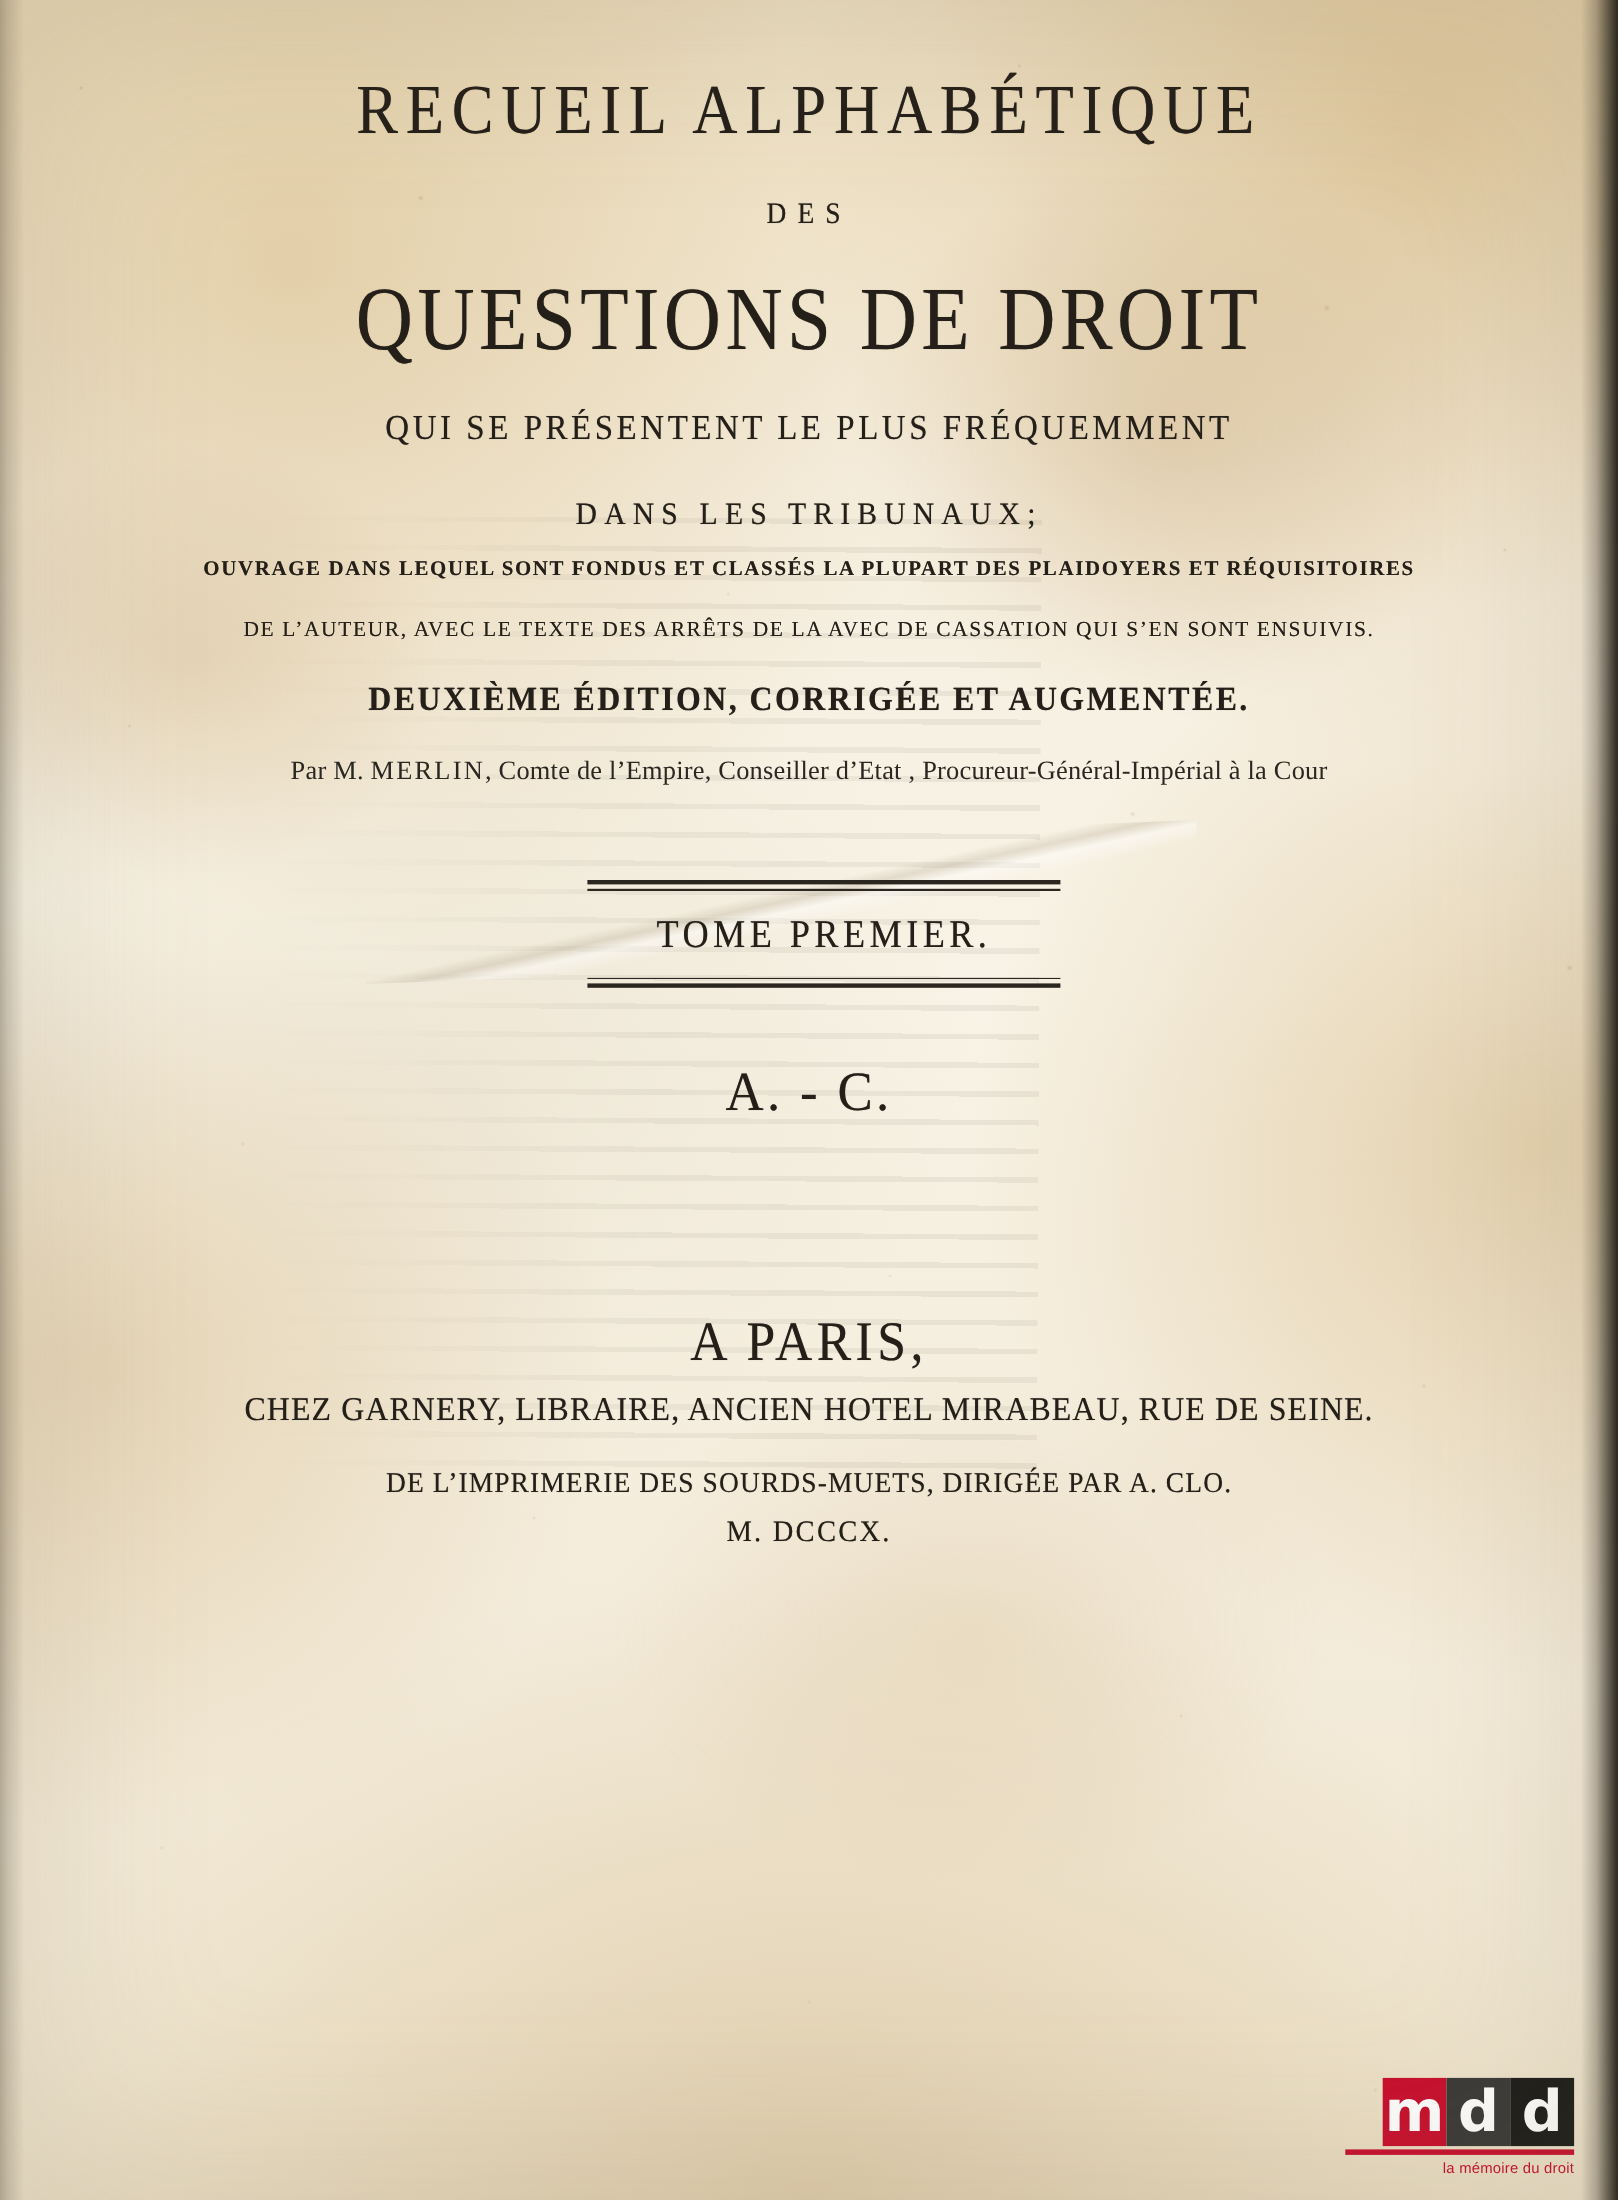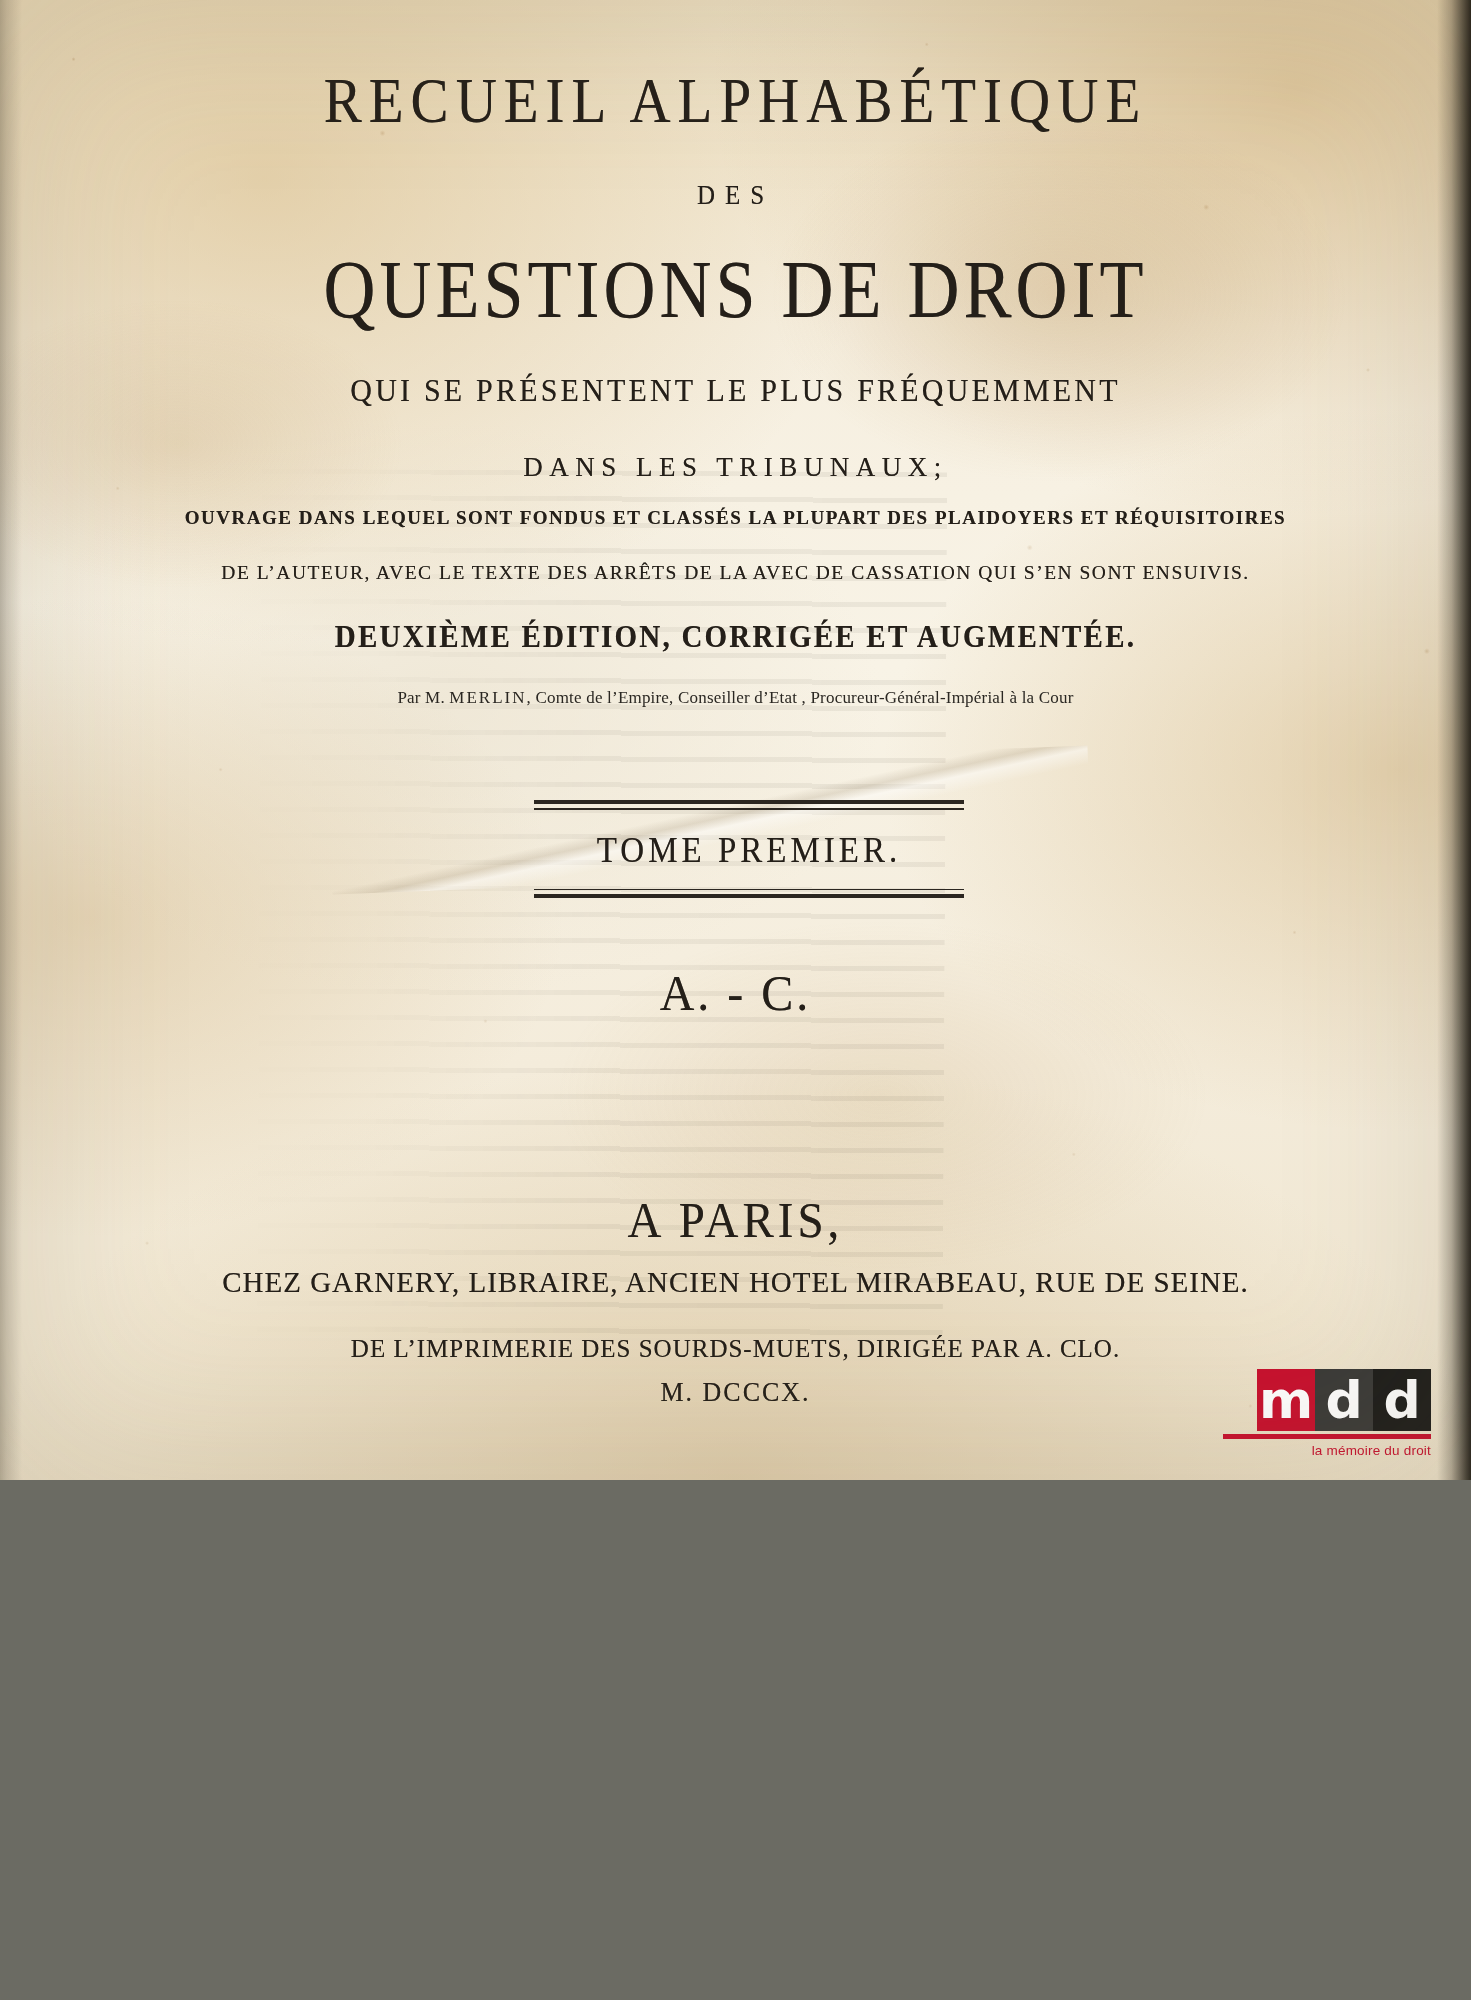--- a/index.html
+++ b/index.html
@@ -3,21 +3,21 @@
 <meta charset="utf-8">
 <style>
   html, body {
     margin: 0;
     padding: 0;
     background: #6b6b63;
   }
   .page {
     position: relative;
     width: 1471px;
-    height: 1480px;
+    height: 2000px;
     overflow: hidden;
     background: #86efac;
     font-family: "Liberation Serif", "DejaVu Serif", serif;
     color: #2a2722;
   }
 
   
   .paper-base {
     position: absolute;
     inset: 0;
@@ -167,21 +167,21 @@
   }
   .t-edition {
     top: 620px;
     font-size: 29px;
     letter-spacing: 2.2px;
     transform: scaleY(1.06);
     font-weight: 700;
   }
   .t-author1 {
     top: 688px;
-    font-size: 17px;
+    font-size: 24px;
     letter-spacing: 0.2px;
   }
   .t-author2 {
     top: 727px;
     font-size: 25px;
     letter-spacing: 0.2px;
   }
   .t-author1 .caps-name { letter-spacing: 2px; }
 
   

